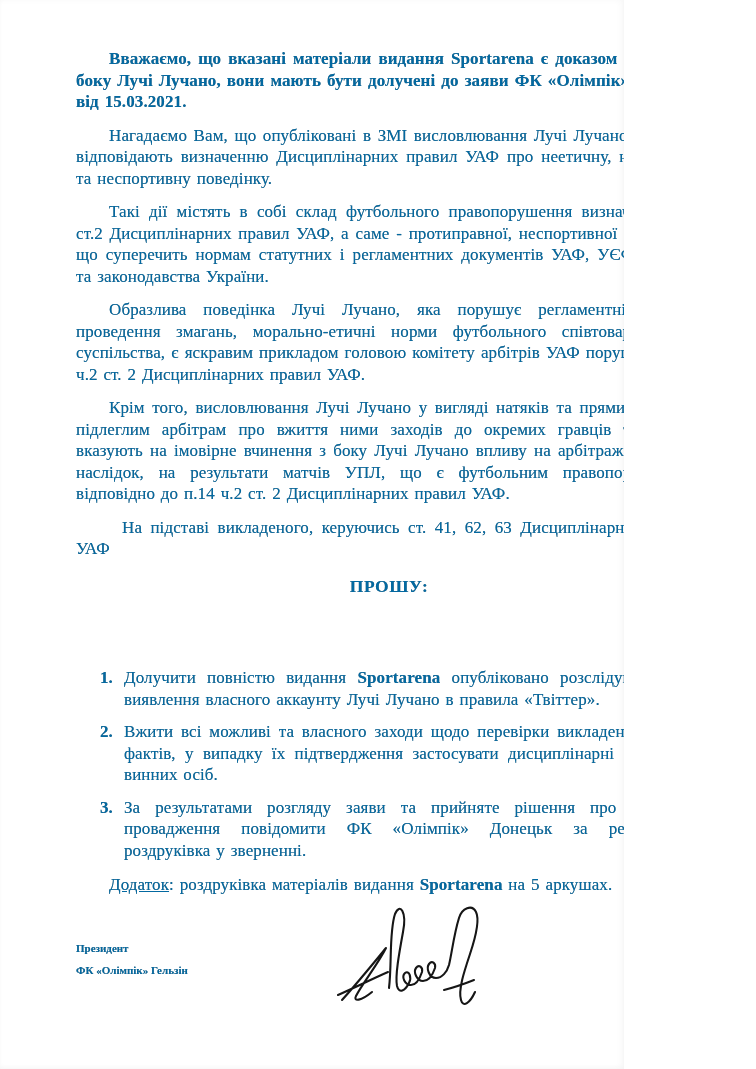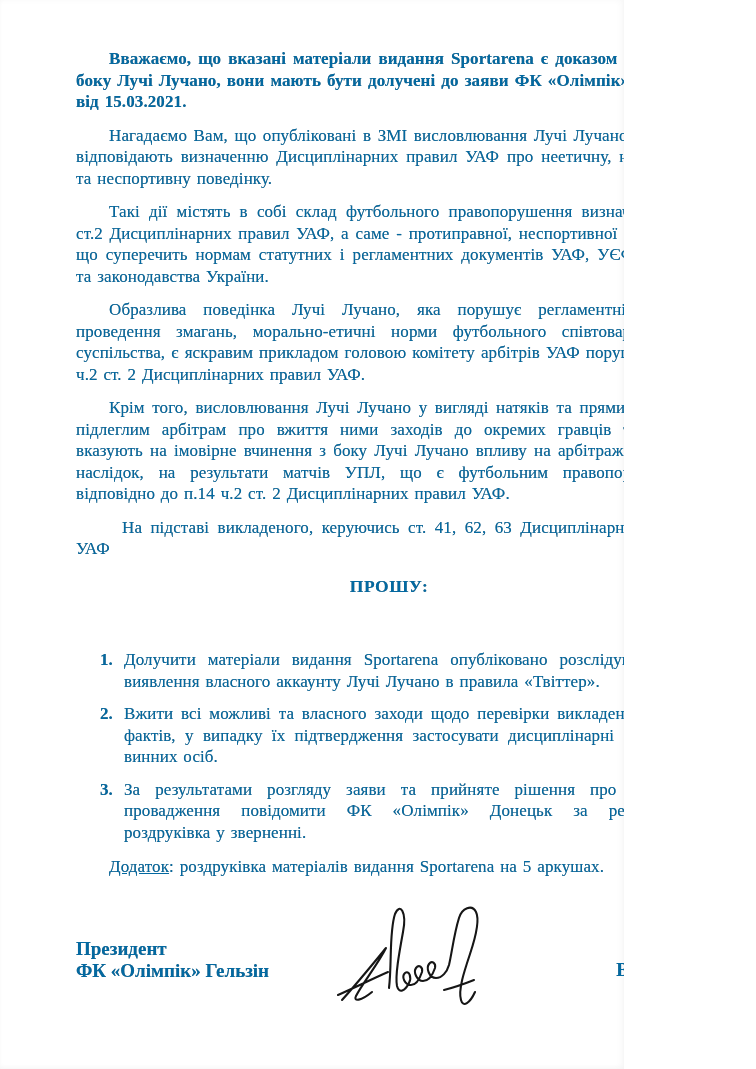--- a/index.html
+++ b/index.html
@@ -38,21 +38,21 @@
   }
   .para-basis {
     text-indent: 46px;
     margin-bottom: 16px;
   }
   .heading {
     text-align: center;
     font-weight: bold;
     font-size: 17.5px;
     letter-spacing: 0.6px;
-    margin: 14px 0 52px 0;
+    margin: 14px 0 70px 0;
   }
   .list {
     margin: 0 0 13px 0;
   }
   .list-item {
     display: flex;
     margin-bottom: 11px;
     padding-left: 24px;
   }
   .list-num {
@@ -64,30 +64,30 @@
     text-align: justify;
   }
   .attachment {
     text-indent: 33px;
     margin: 0;
   }
   .attachment-label {
     font-weight: normal;
     text-decoration: underline;
   }
-  .bold-run { font-weight: normal; }
+  .bold-run { font-weight: bold; }
   .sig-row {
     position: absolute;
     left: 76px;
     top: 938px;
     width: 626px;
     display: flex;
     justify-content: space-between;
     align-items: flex-start;
-    font-size: 19px;
+    font-size: 11px;
     line-height: 21.5px;
     font-weight: bold;
     text-shadow: 0 0 0.5px rgba(25,25,25,0.5);
   }
   .sig-name {
     padding-top: 21px;
   }
   .signature-svg {
     position: absolute;
     left: 332px;
@@ -125,21 +125,21 @@
 
     <p class="para para-basis">
       <span>На підставі викладеного, керуючись ст. 41, 62, 63 Дисциплінарних правил УАФ</span>
     </p>
 
     <div class="heading">ПРОШУ:</div>
 
     <div class="list">
       <div class="list-item">
         <span class="list-num">1.</span>
-        <span class="list-text"><span>Долучити матеріали видання </span><span class="bold-run">Sportarena</span><span> опубліковано розслідування про виявлення власного аккаунту Лучі Лучано в правила «Твіттер».</span></span>
+        <span class="list-text"><span>Долучити повністю видання </span><span class="bold-run">Sportarena</span><span> опубліковано розслідування про виявлення власного аккаунту Лучі Лучано в правила «Твіттер».</span></span>
       </div>
       <div class="list-item">
         <span class="list-num">2.</span>
         <span class="list-text">Вжити всі можливі та власного заходи щодо перевірки викладених у заяві фактів, у випадку їх підтвердження застосувати дисциплінарні санкції до винних осіб.</span>
       </div>
       <div class="list-item">
         <span class="list-num">3.</span>
         <span class="list-text">За результатами розгляду заяви та прийняте рішення про відкриття провадження повідомити ФК «Олімпік» Донецьк за реквізитами, роздруківка у зверненні.</span>
       </div>
     </div>

